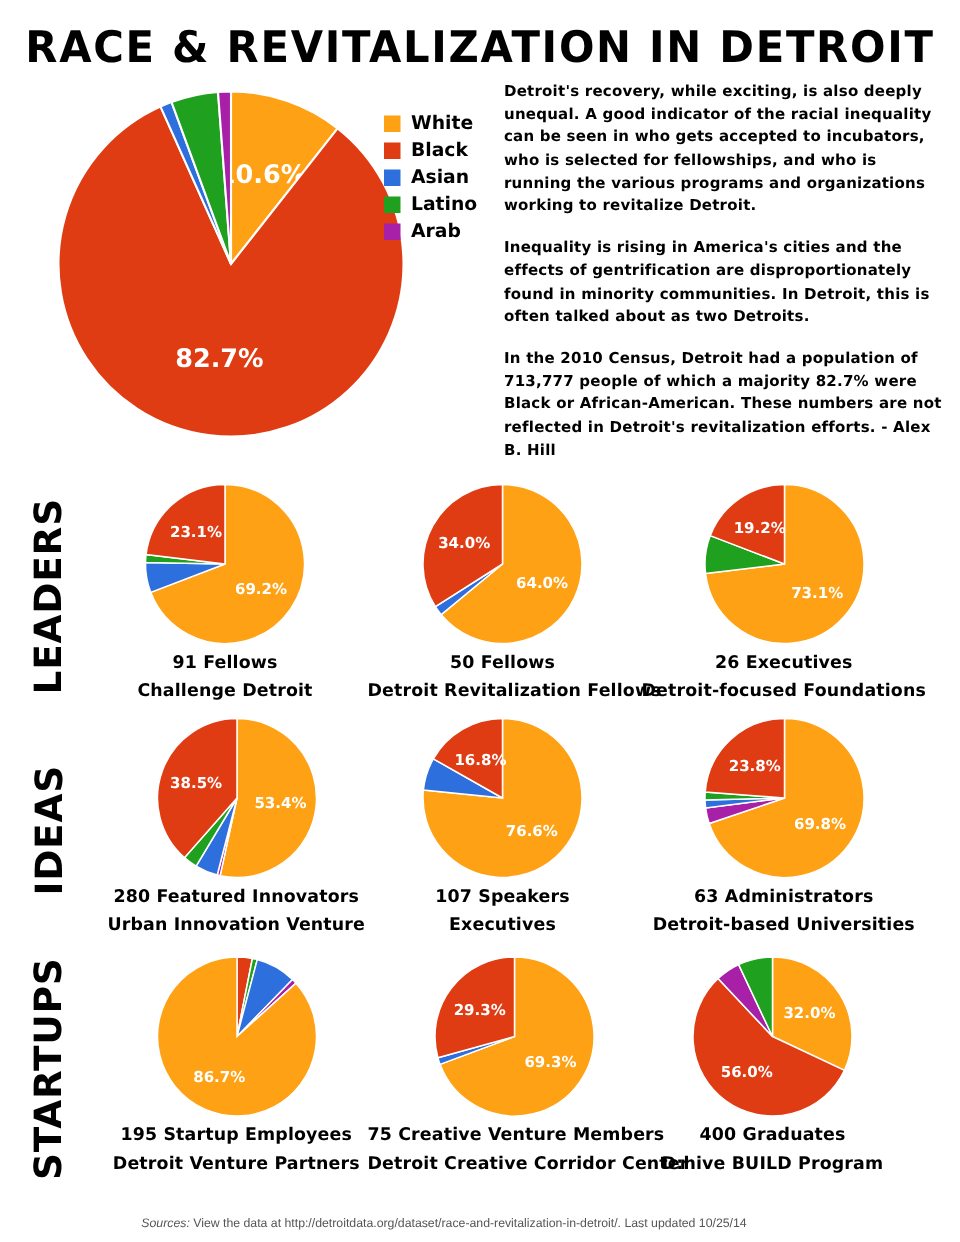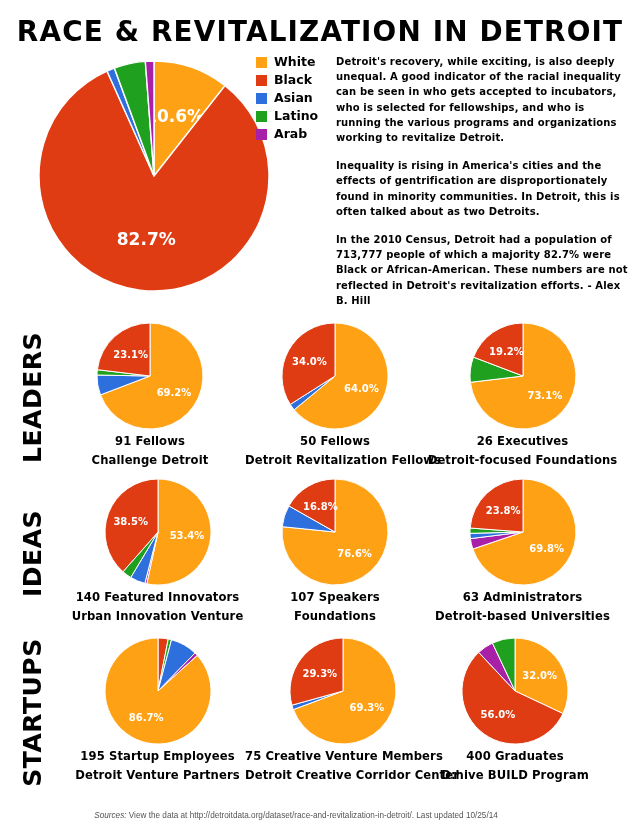--- a/index.html
+++ b/index.html
@@ -44,21 +44,21 @@
     left: 38px;
     top: 8px;
     width: 232px;
     height: 232px;
   }
   .pie-svg { display: block; }
 
   #legend {
     position: absolute;
     left: 256px;
-    top: 2px;
+    top: 22px;
     width: 78px;
   }
   .legend-row {
     display: flex;
     align-items: center;
     height: 17px;
     margin-bottom: 1px;
   }
   .legend-swatch {
     width: 11px;
@@ -257,35 +257,35 @@
       <svg class="pie-svg" width="108" height="108" viewBox="0 0 108 108">
           <path d="M54,54 L54,1 A53,53 0 1 1 42.7636231741311,105.79521054911424 Z" fill="#FFA114" stroke="#ffffff" stroke-width="1"></path>
           <text x="82.98386804007252" y="60.60771514712383" text-anchor="middle" fill="#FFFFFF" font-size="10" font-weight="bold" font-family="&quot;DejaVu Sans&quot;,&quot;Liberation Sans&quot;,sans-serif">53.4%</text>
           <path d="M54,54 L42.7636231741311,105.79521054911424 A53,53 0 0 1 40.819435980262696,105.33490753981745 Z" fill="#A81FA8" stroke="#ffffff" stroke-width="1"></path>
           <path d="M54,54 L40.819435980262696,105.33490753981745 A53,53 0 0 1 26.734704709580154,99.44891277826358 Z" fill="#2E6FDE" stroke="#ffffff" stroke-width="1"></path>
           <path d="M54,54 L26.734704709580154,99.44891277826358 A53,53 0 0 1 18.950471137846442,93.75588669041434 Z" fill="#1FA01F" stroke="#ffffff" stroke-width="1"></path>
           <path d="M54,54 L18.950471137846442,93.75588669041434 A53,53 0 0 1 53.99999999999999,1 Z" fill="#E03C13" stroke="#ffffff" stroke-width="1"></path>
           <text x="26.73180650130936" y="47.196208303834666" text-anchor="middle" fill="#FFFFFF" font-size="10" font-weight="bold" font-family="&quot;DejaVu Sans&quot;,&quot;Liberation Sans&quot;,sans-serif">38.5%</text>
         </svg>
     </div>
-    <div class="cap">140 Featured Innovators</div>
+    <div class="cap">280 Featured Innovators</div>
     <div class="cap">Urban Innovation Venture</div>
   </div>
   <div class="cell cell-2">
     <div class="cell-pie">
       <svg class="pie-svg" width="108" height="108" viewBox="0 0 108 108">
           <path d="M54,54 L54,1 A53,53 0 1 1 1.2675960999910885,48.68082911288562 Z" fill="#FFA114" stroke="#ffffff" stroke-width="1"></path>
           <text x="73.55048455604539" y="79.12177267533424" text-anchor="middle" fill="#FFFFFF" font-size="10" font-weight="bold" font-family="&quot;DejaVu Sans&quot;,&quot;Liberation Sans&quot;,sans-serif">76.6%</text>
           <path d="M54,54 L1.2675960999910885,48.68082911288562 A53,53 0 0 1 7.880261002515134,27.885450897940554 Z" fill="#2E6FDE" stroke="#ffffff" stroke-width="1"></path>
           <path d="M54,54 L7.880261002515134,27.885450897940554 A53,53 0 0 1 53.99999999999999,1 Z" fill="#E03C13" stroke="#ffffff" stroke-width="1"></path>
           <text x="39.319383672317564" y="32.31663238882885" text-anchor="middle" fill="#FFFFFF" font-size="10" font-weight="bold" font-family="&quot;DejaVu Sans&quot;,&quot;Liberation Sans&quot;,sans-serif">16.8%</text>
         </svg>
     </div>
     <div class="cap">107 Speakers</div>
-    <div class="cap">Foundations</div>
+    <div class="cap">Executives</div>
   </div>
   <div class="cell cell-3 cell-wide">
     <div class="cell-pie">
       <svg class="pie-svg" width="108" height="108" viewBox="0 0 108 108">
           <path d="M54,54 L54,1 A53,53 0 1 1 3.8037898352785504,71.0100113197821 Z" fill="#FFA114" stroke="#ffffff" stroke-width="1"></path>
           <text x="77.69003489322469" y="74.48542748233899" text-anchor="middle" fill="#FFFFFF" font-size="10" font-weight="bold" font-family="&quot;DejaVu Sans&quot;,&quot;Liberation Sans&quot;,sans-serif">69.8%</text>
           <path d="M54,54 L3.8037898352785504,71.0100113197821 A53,53 0 0 1 1.417920830332676,60.642661378908095 Z" fill="#A81FA8" stroke="#ffffff" stroke-width="1"></path>
           <path d="M54,54 L1.417920830332676,60.642661378908095 A53,53 0 0 1 1.0167379679850939,55.331895058496855 Z" fill="#2E6FDE" stroke="#ffffff" stroke-width="1"></path>
           <path d="M54,54 L1.0167379679850939,55.331895058496855 A53,53 0 0 1 1.1505782861874607,50.007679307019565 Z" fill="#1FA01F" stroke="#ffffff" stroke-width="1"></path>
           <path d="M54,54 L1.1505782861874607,50.007679307019565 A53,53 0 0 1 54.000000000000036,1 Z" fill="#E03C13" stroke="#ffffff" stroke-width="1"></path>

